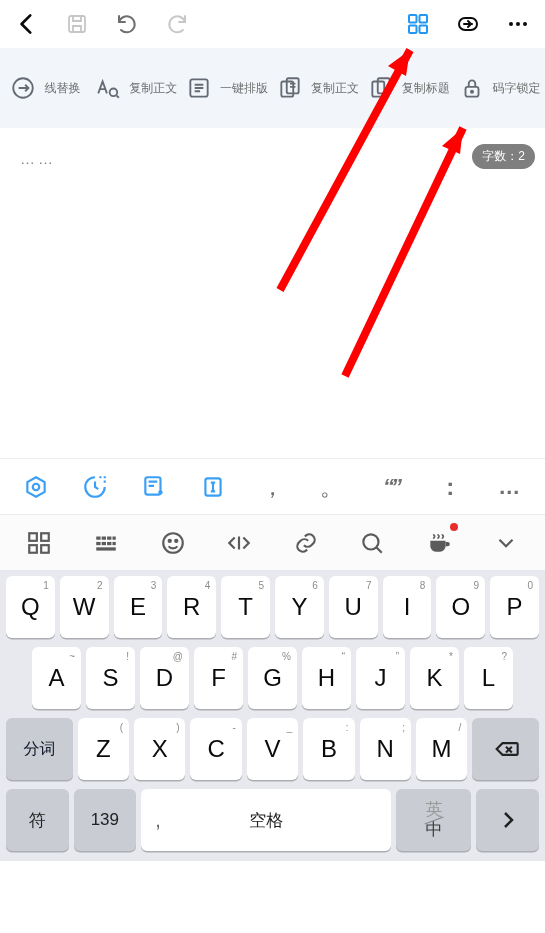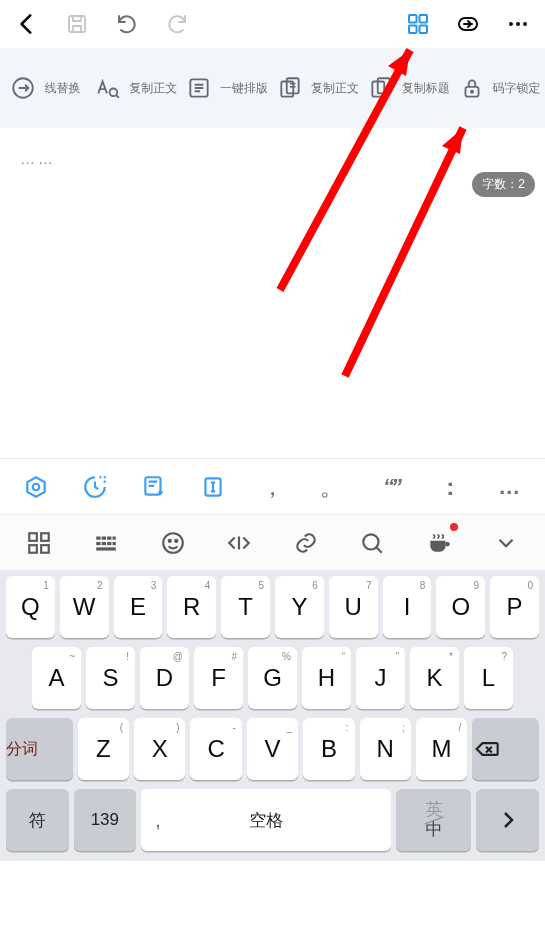--- a/index.html
+++ b/index.html
@@ -55,21 +55,20 @@
     .editor-text { color: #868686; letter-spacing: 3px; font-size: 15px; padding-left: 4px; }
     .wordcount {
       position: absolute;
       right: 10px;
       top: 16px;
       background: #7f7f7f;
       color: #fff;
       border-radius: 14px;
       padding: 4px 10px;
       font-size: 12px;
-      margin-top: 28px;
     }
 
     
     .row-a, .row-b {
       height: 56px;
       display: flex;
       align-items: center;
       padding: 0 6px;
       background: #fff;
     }
@@ -112,22 +111,22 @@
       position: relative;
     }
     .key .sup { position: absolute; top: 4px; right: 6px; font-size: 10px; color: #8c8c8c; }
     .key .main { font-size: 24px; color: #0b0b0b; }
     .fn-key {
       background: #c9ccd3;
       flex: 1.3;
       height: 62px;
       border-radius: 6px;
       box-shadow: 0 1.5px 0 rgba(0,0,0,0.25);
-      display: flex; align-items:center; justify-content:flex-start;
-      font-size: 16px; color: #7f1d1d;
+      display: flex; align-items:center; justify-content:center;
+      font-size: 16px; color: #0f172a;
     }
     .krow-bottom { display:flex; gap:5px; padding: 0 2px; }
     .krow-bottom .bk { height:62px; border-radius:6px; box-shadow:0 1.5px 0 rgba(0,0,0,0.25); display:flex; align-items:center; justify-content:center; font-size:17px; }
     .bk-gray { background:#c9ccd3; color:#222; }
     .bk-white { background:#fff; color:#222; }
     .space { flex:4; position:relative; }
     .space .comma { position:absolute; left:14px; font-size:20px; color:#666; }
     .lang { flex:1.2; flex-direction:column; line-height:1.1; font-size:13px; color:#3f3f3f; }
     .w1 { flex:1; }
     .chevron-key { flex:1; }

